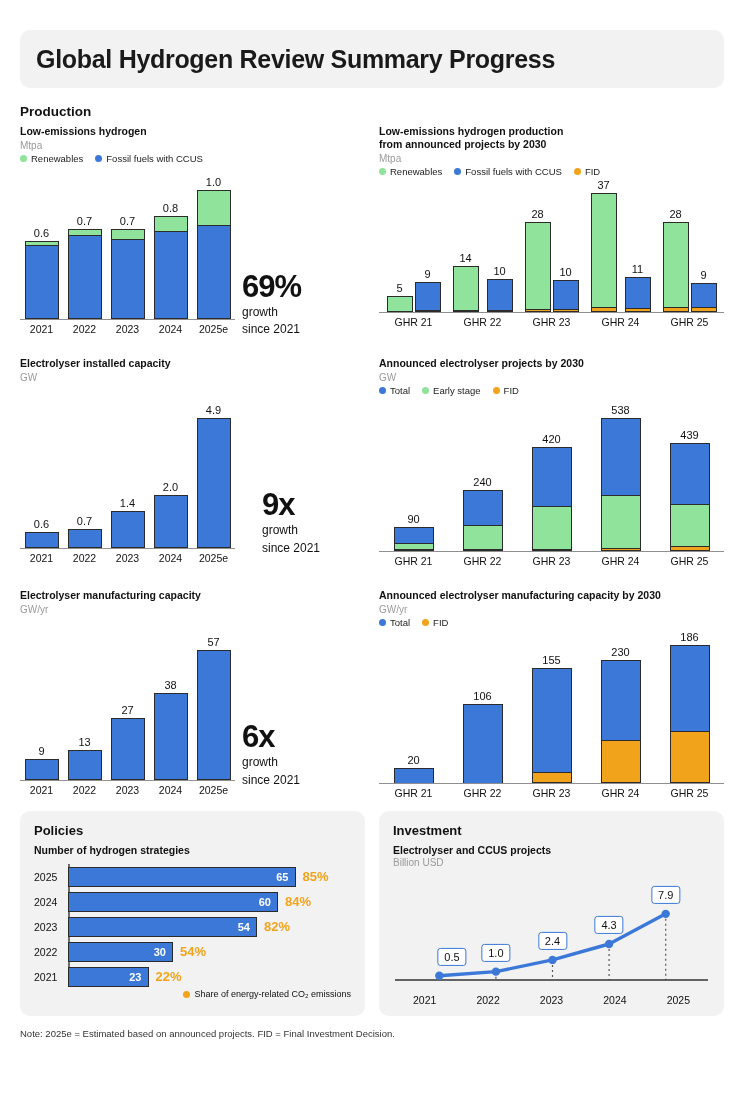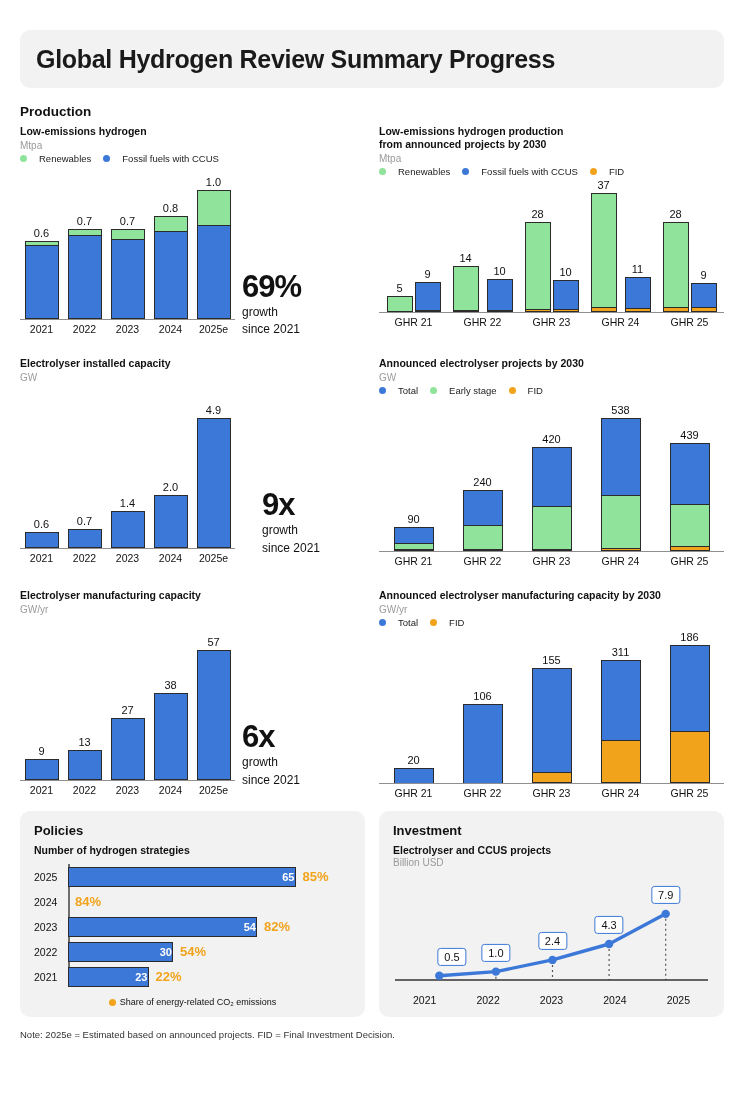--- a/index.html
+++ b/index.html
@@ -29,21 +29,21 @@
   .section-label { font-size: 13.5px; font-weight: bold; margin-top: 16px; color: #111; }
 
   
   .row { display: flex; gap: 14px; margin-top: 6px; }
   .col { width: 345px; position: relative; }
 
   .chart-title { font-size: 10.5px; font-weight: bold; color: #111; line-height: 1.25; }
   .chart-unit  { font-size: 10px; color: #9a9a9a; margin-top: 2px; }
 
   .legend { display: flex; align-items: center; gap: 12px; margin-top: 2px; flex-wrap: wrap; }
-  .legend-item { display: flex; align-items: center; gap: 12px; font-size: 9.5px; color: #222; }
+  .legend-item { display: flex; align-items: center; gap: 4px; font-size: 9.5px; color: #222; }
   .dot { width: 7px; height: 7px; border-radius: 50%; display: inline-block; }
 
   
   .plot { position: relative; margin-top: 8px; }
   .axis-line { position: absolute; left: 0; right: 0; bottom: 0; height: 1.5px; background: #8f8f8f; }
   .bars { position: absolute; left: 0; right: 0; bottom: 1.5px; display: flex; align-items: flex-end; }
   .bargroup { flex: 1; display: flex; justify-content: center; align-items: flex-end; position: relative; }
   .bar { position: relative; display: flex; flex-direction: column; justify-content: flex-end; }
   .seg { width: 100%; border: 1px solid #2b2b2b; border-bottom: none; }
   .seg.bottom { border-bottom: 1px solid #2b2b2b; }
@@ -67,24 +67,24 @@
   .card-unit { font-size: 10px; color: #9a9a9a; margin-top: 1px; }
 
   
   .hbars { margin-top: 8px; position: relative; padding-left: 34px; }
   .hbar-axis { position: absolute; left: 34px; top: 0; bottom: 6px; width: 1.5px; background: #6e6e6e; }
   .hrow { display: flex; align-items: center; height: 25px; position: relative; }
   .hrow-label { position: absolute; left: -34px; width: 30px; text-align: left; font-size: 10.5px; color: #111; }
   .hbar {
     height: 20px; background: #3c78d8; border: 1.5px solid #2b2b2b;
     display: flex; align-items: center; justify-content: flex-end;
-    padding-right: 0; color: #fff; font-size: 11px; font-weight: bold;
+    padding-right: 6px; color: #fff; font-size: 11px; font-weight: bold;
   }
   .hpct { font-size: 13px; font-weight: bold; color: #f2a31c; margin-left: 7px; }
-  .hlegend { display: flex; align-items: center; justify-content: center; gap: 4px; margin-top: 8px; font-size: 9px; color: #111; }
+  .hlegend { display: flex; align-items: center; justify-content: flex-end; gap: 4px; margin-top: 0; font-size: 9px; color: #111; }
 
   
   .linewrap { position: relative; margin-top: 6px; }
   .valbox {
     position: absolute; transform: translate(-50%, -100%);
     background: #ffffff; border: 1.5px solid #3c78d8; border-radius: 3px;
     font-size: 11px; color: #111; padding: 2px 6px; line-height: 1.1; white-space: nowrap;
   }
   .line-xticks { display: flex; margin-top: 2px; }
   .line-xtick { flex: 1; text-align: center; font-size: 10.5px; color: #111; }
@@ -474,21 +474,21 @@
               <div class="bar" style="width: 40px;">
                 <div class="seg" style="background: rgb(60, 120, 216); height: 103.6px;"></div>
                 <div class="seg bottom" style="background: rgb(242, 163, 28); height: 11.1px;"></div>
                 <div class="barlabel">155</div>
               </div>
             </div>
             <div class="bargroup">
               <div class="bar" style="width: 40px;">
                 <div class="seg" style="background: rgb(60, 120, 216); height: 79.92px;"></div>
                 <div class="seg bottom" style="background: rgb(242, 163, 28); height: 42.92px;"></div>
-                <div class="barlabel">311</div>
+                <div class="barlabel">230</div>
               </div>
             </div>
             <div class="bargroup">
               <div class="bar" style="width: 40px;">
                 <div class="seg" style="background: rgb(60, 120, 216); height: 85.84px;"></div>
                 <div class="seg bottom" style="background: rgb(242, 163, 28); height: 51.8px;"></div>
                 <div class="barlabel">186</div>
               </div>
             </div>
           </div>
@@ -513,20 +513,23 @@
         <div class="hbar-axis"></div>
       <div class="hrow">
             <div class="hrow-label">2025</div>
             <div class="hbar" style="width: 227.5px; background: rgb(60, 120, 216);">
               <span>65</span>
             </div>
             <div class="hpct" style="color: rgb(242, 163, 28);">85%</div>
           </div>
           <div class="hrow">
             <div class="hrow-label">2024</div>
+            <div class="hbar" style="width: 210px; background: rgb(60, 120, 216);">
+              <span>60</span>
+            </div>
             <div class="hpct" style="color: rgb(242, 163, 28);">84%</div>
           </div>
           <div class="hrow">
             <div class="hrow-label">2023</div>
             <div class="hbar" style="width: 189px; background: rgb(60, 120, 216);">
               <span>54</span>
             </div>
             <div class="hpct" style="color: rgb(242, 163, 28);">82%</div>
           </div>
           <div class="hrow">

